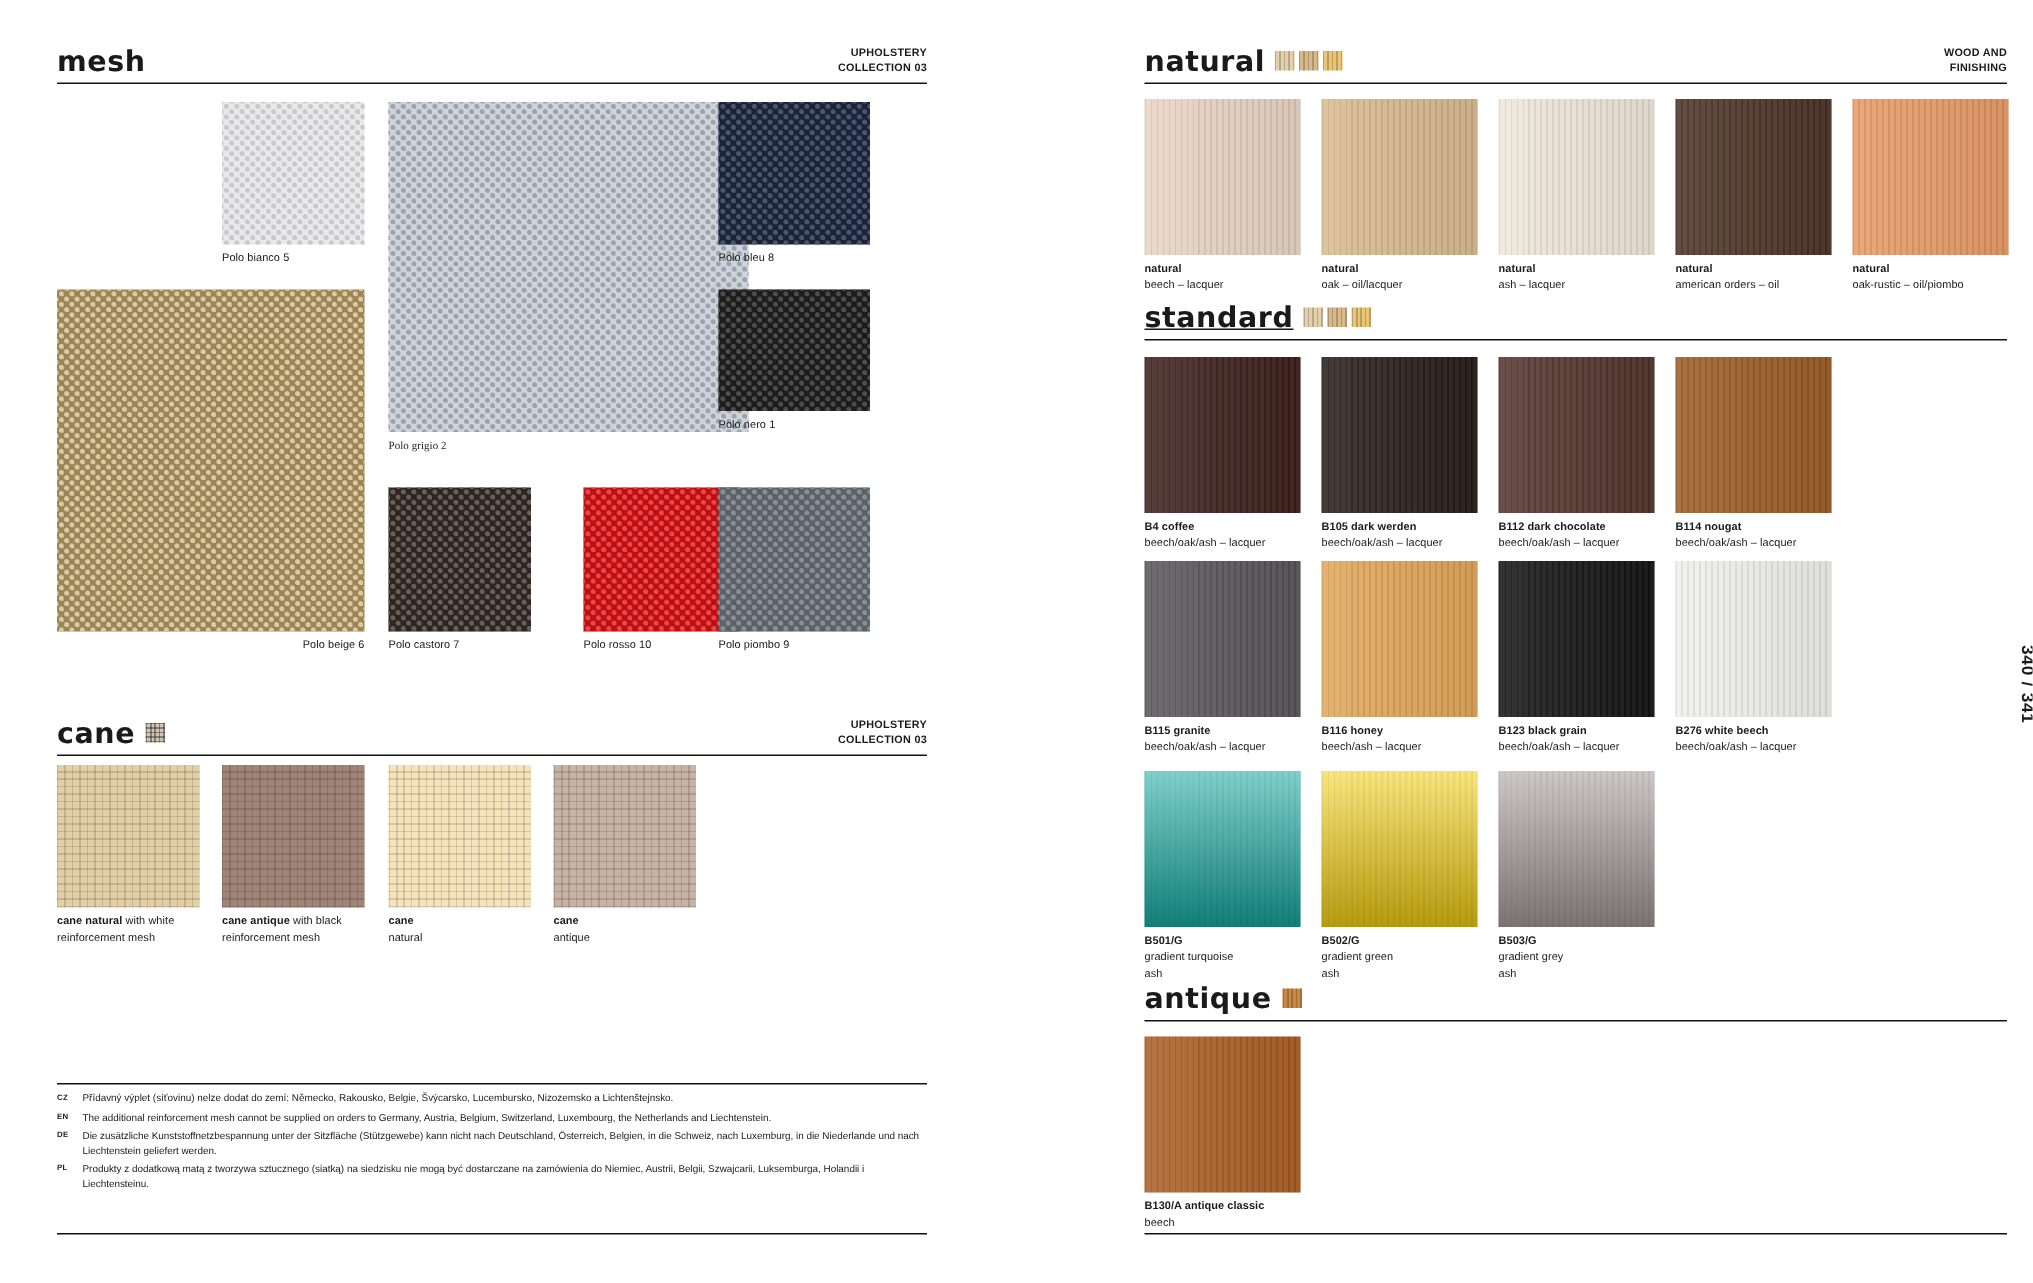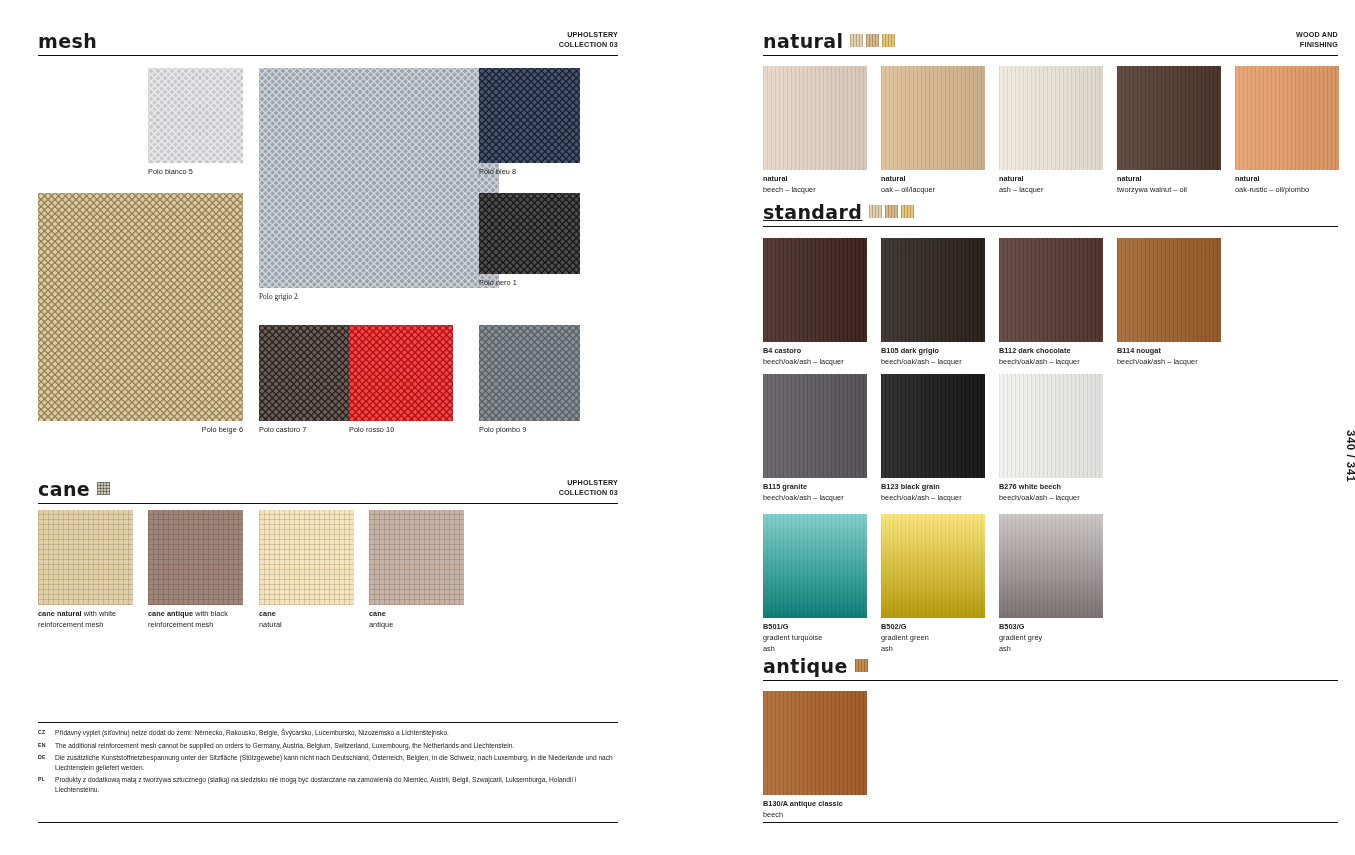--- a/index.html
+++ b/index.html
@@ -160,21 +160,21 @@
     <div class="tile" style="left:28px; top:193px; width:205px; height:228px;text-align:right;">
       <div class="swatch mesh-fill" style="background: radial-gradient(circle at 3px 3px, rgb(217, 203, 166) 1.6px, transparent 1.8px) 0px 0px / 7px 7px, radial-gradient(circle at 3px 3px, rgb(217, 203, 166) 1.6px, transparent 1.8px) 3.5px 3.5px / 7px 7px, rgb(157, 132, 85);"></div>
       <div class="caption">Polo beige 6</div>
     </div>
 
     <div class="tile" style="left:249px; top:325px; width:95px; height:96px;">
       <div class="swatch mesh-fill" style="background: radial-gradient(circle at 3px 3px, rgb(109, 95, 85) 1.6px, transparent 1.8px) 0px 0px / 7px 7px, radial-gradient(circle at 3px 3px, rgb(109, 95, 85) 1.6px, transparent 1.8px) 3.5px 3.5px / 7px 7px, rgb(43, 37, 35);"></div>
       <div class="caption">Polo castoro 7</div>
     </div>
 
-    <div class="tile" style="left:339px; top:325px; width:104px; height:96px;">
+    <div class="tile" style="left:379px; top:325px; width:104px; height:96px;">
       <div class="swatch mesh-fill" style="background: radial-gradient(circle at 3px 3px, rgb(227, 74, 76) 1.6px, transparent 1.8px) 0px 0px / 7px 7px, radial-gradient(circle at 3px 3px, rgb(227, 74, 76) 1.6px, transparent 1.8px) 3.5px 3.5px / 7px 7px, rgb(192, 13, 16);"></div>
       <div class="caption">Polo rosso 10</div>
     </div>
 
     <div class="tile" style="left:469px; top:325px; width:101px; height:96px;">
       <div class="swatch mesh-fill" style="background: radial-gradient(circle at 3px 3px, rgb(137, 143, 151) 1.6px, transparent 1.8px) 0px 0px / 7px 7px, radial-gradient(circle at 3px 3px, rgb(137, 143, 151) 1.6px, transparent 1.8px) 3.5px 3.5px / 7px 7px, rgb(92, 97, 104);"></div>
       <div class="caption">Polo piombo 9</div>
     </div>
 
     <div class="section-head" style="position:absolute; left:28px; top:478px; width:580px;">
@@ -285,21 +285,21 @@
           <div class="swatch wood-fill" style="background: repeating-linear-gradient(90deg, rgba(0, 0, 0, 0.07) 0px, rgba(0, 0, 0, 0.07) 1px, rgba(255, 255, 255, 0.05) 1px, rgba(255, 255, 255, 0.05) 4px), linear-gradient(90deg, rgba(255, 255, 255, 0.1), rgba(0, 0, 0, 0.08)), rgb(239, 231, 217);"></div>
           <div class="caption">
             <b>natural</b><br>
             <span class="sub">ash – lacquer</span>
           </div>
         </div>
         <div class="cell">
           <div class="swatch wood-fill" style="background: repeating-linear-gradient(90deg, rgba(0, 0, 0, 0.07) 0px, rgba(0, 0, 0, 0.07) 1px, rgba(255, 255, 255, 0.05) 1px, rgba(255, 255, 255, 0.05) 4px), linear-gradient(90deg, rgba(255, 255, 255, 0.1), rgba(0, 0, 0, 0.08)), rgb(74, 48, 35);"></div>
           <div class="caption">
             <b>natural</b><br>
-            <span class="sub">tworzywa walnut – oil</span>
+            <span class="sub">american orders – oil</span>
           </div>
         </div>
         <div class="cell">
           <div class="swatch wood-fill" style="background: repeating-linear-gradient(90deg, rgba(0, 0, 0, 0.07) 0px, rgba(0, 0, 0, 0.07) 1px, rgba(255, 255, 255, 0.05) 1px, rgba(255, 255, 255, 0.05) 4px), linear-gradient(90deg, rgba(255, 255, 255, 0.1), rgba(0, 0, 0, 0.08)), rgb(231, 154, 100);"></div>
           <div class="caption">
             <b>natural</b><br>
             <span class="sub">oak-rustic – oil/piombo</span>
           </div>
         </div>
       </div>
@@ -314,28 +314,28 @@
           <span class="swatch-chip wood-chip-c" style="background: repeating-linear-gradient(90deg, rgba(0, 0, 0, 0.2) 0px, rgba(0, 0, 0, 0.2) 1px, transparent 1px, transparent 3px), rgb(232, 198, 118);"></span>
         </div>
       </div>
     </div>
 
     <div style="position:absolute; left:753px; top:238px;">
       <div class="grid-row">
         <div class="cell">
           <div class="swatch wood-fill" style="background: repeating-linear-gradient(90deg, rgba(0, 0, 0, 0.07) 0px, rgba(0, 0, 0, 0.07) 1px, rgba(255, 255, 255, 0.05) 1px, rgba(255, 255, 255, 0.05) 4px), linear-gradient(90deg, rgba(255, 255, 255, 0.1), rgba(0, 0, 0, 0.08)), rgb(58, 29, 24);"></div>
           <div class="caption">
-            <b>B4  castoro</b><br>
+            <b>B4  coffee</b><br>
             <span class="sub">beech/oak/ash – lacquer</span>
           </div>
         </div>
         <div class="cell">
           <div class="swatch wood-fill" style="background: repeating-linear-gradient(90deg, rgba(0, 0, 0, 0.07) 0px, rgba(0, 0, 0, 0.07) 1px, rgba(255, 255, 255, 0.05) 1px, rgba(255, 255, 255, 0.05) 4px), linear-gradient(90deg, rgba(255, 255, 255, 0.1), rgba(0, 0, 0, 0.08)), rgb(36, 26, 21);"></div>
           <div class="caption">
-            <b>B105  dark grigio</b><br>
+            <b>B105  dark werden</b><br>
             <span class="sub">beech/oak/ash – lacquer</span>
           </div>
         </div>
         <div class="cell">
           <div class="swatch wood-fill" style="background: repeating-linear-gradient(90deg, rgba(0, 0, 0, 0.07) 0px, rgba(0, 0, 0, 0.07) 1px, rgba(255, 255, 255, 0.05) 1px, rgba(255, 255, 255, 0.05) 4px), linear-gradient(90deg, rgba(255, 255, 255, 0.1), rgba(0, 0, 0, 0.08)), rgb(80, 50, 42);"></div>
           <div class="caption">
             <b>B112  dark chocolate</b><br>
             <span class="sub">beech/oak/ash – lacquer</span>
           </div>
         </div>
@@ -349,20 +349,27 @@
       </div>
     </div>
 
     <div style="position:absolute; left:753px; top:374px;">
       <div class="grid-row">
         <div class="cell">
           <div class="swatch wood-fill" style="background: repeating-linear-gradient(90deg, rgba(0, 0, 0, 0.07) 0px, rgba(0, 0, 0, 0.07) 1px, rgba(255, 255, 255, 0.05) 1px, rgba(255, 255, 255, 0.05) 4px), linear-gradient(90deg, rgba(255, 255, 255, 0.1), rgba(0, 0, 0, 0.08)), rgb(85, 83, 88);"></div>
           <div class="caption">
             <b>B115  granite</b><br>
             <span class="sub">beech/oak/ash – lacquer</span>
+          </div>
+        </div>
+        <div class="cell">
+          <div class="swatch wood-fill" style="background: repeating-linear-gradient(90deg, rgba(0, 0, 0, 0.07) 0px, rgba(0, 0, 0, 0.07) 1px, rgba(255, 255, 255, 0.05) 1px, rgba(255, 255, 255, 0.05) 4px), linear-gradient(90deg, rgba(255, 255, 255, 0.1), rgba(0, 0, 0, 0.08)), rgb(224, 165, 87);"></div>
+          <div class="caption">
+            <b>B116  honey</b><br>
+            <span class="sub">beech/ash – lacquer</span>
           </div>
         </div>
         <div class="cell">
           <div class="swatch wood-fill" style="background: repeating-linear-gradient(90deg, rgba(0, 0, 0, 0.07) 0px, rgba(0, 0, 0, 0.07) 1px, rgba(255, 255, 255, 0.05) 1px, rgba(255, 255, 255, 0.05) 4px), linear-gradient(90deg, rgba(255, 255, 255, 0.1), rgba(0, 0, 0, 0.08)), rgb(17, 17, 17);"></div>
           <div class="caption">
             <b>B123  black grain</b><br>
             <span class="sub">beech/oak/ash – lacquer</span>
           </div>
         </div>
         <div class="cell">

